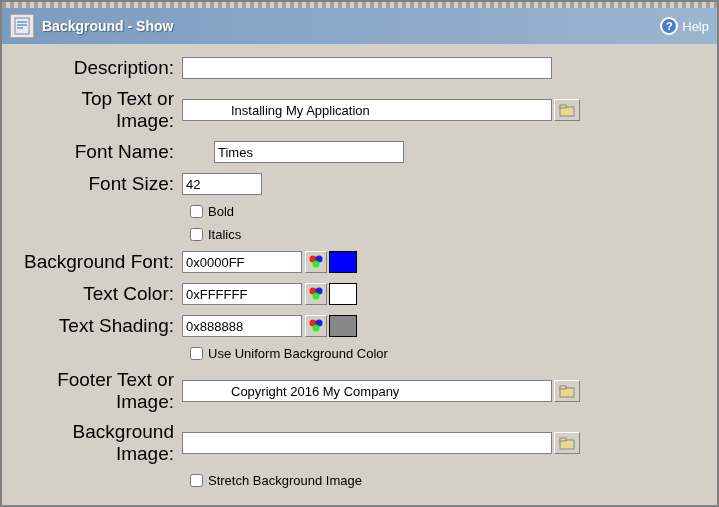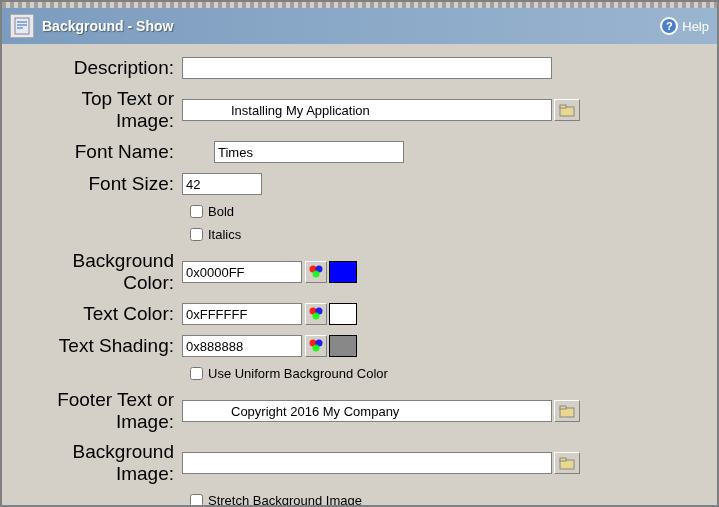--- a/index.html
+++ b/index.html
@@ -259,21 +259,21 @@
       <input type="checkbox" style="">
       <span class="checkbox-label">Bold</span>
     </div>
 
     <div class="checkbox-row">
       <input type="checkbox" style="">
       <span class="checkbox-label">Italics</span>
     </div>
 
     <div class="form-row">
-      <label class="form-label">Background Color:</label>
+      <label class="form-label">Background Font:</label>
       <div class="input-container">
         <input type="text" class="form-input input-color" value="0x0000FF" style="">
         <div class="color-picker-btn">
           <svg width="16" height="16" viewBox="0 0 16 16">
             <circle cx="5" cy="5" r="3.5" fill="red" opacity="0.85"></circle>
             <circle cx="11" cy="5" r="3.5" fill="blue" opacity="0.85"></circle>
             <circle cx="8" cy="10" r="3.5" fill="lime" opacity="0.85"></circle>
           </svg>
         </div>
         <div class="color-swatch" style="background-color: #0000FF;"></div>

